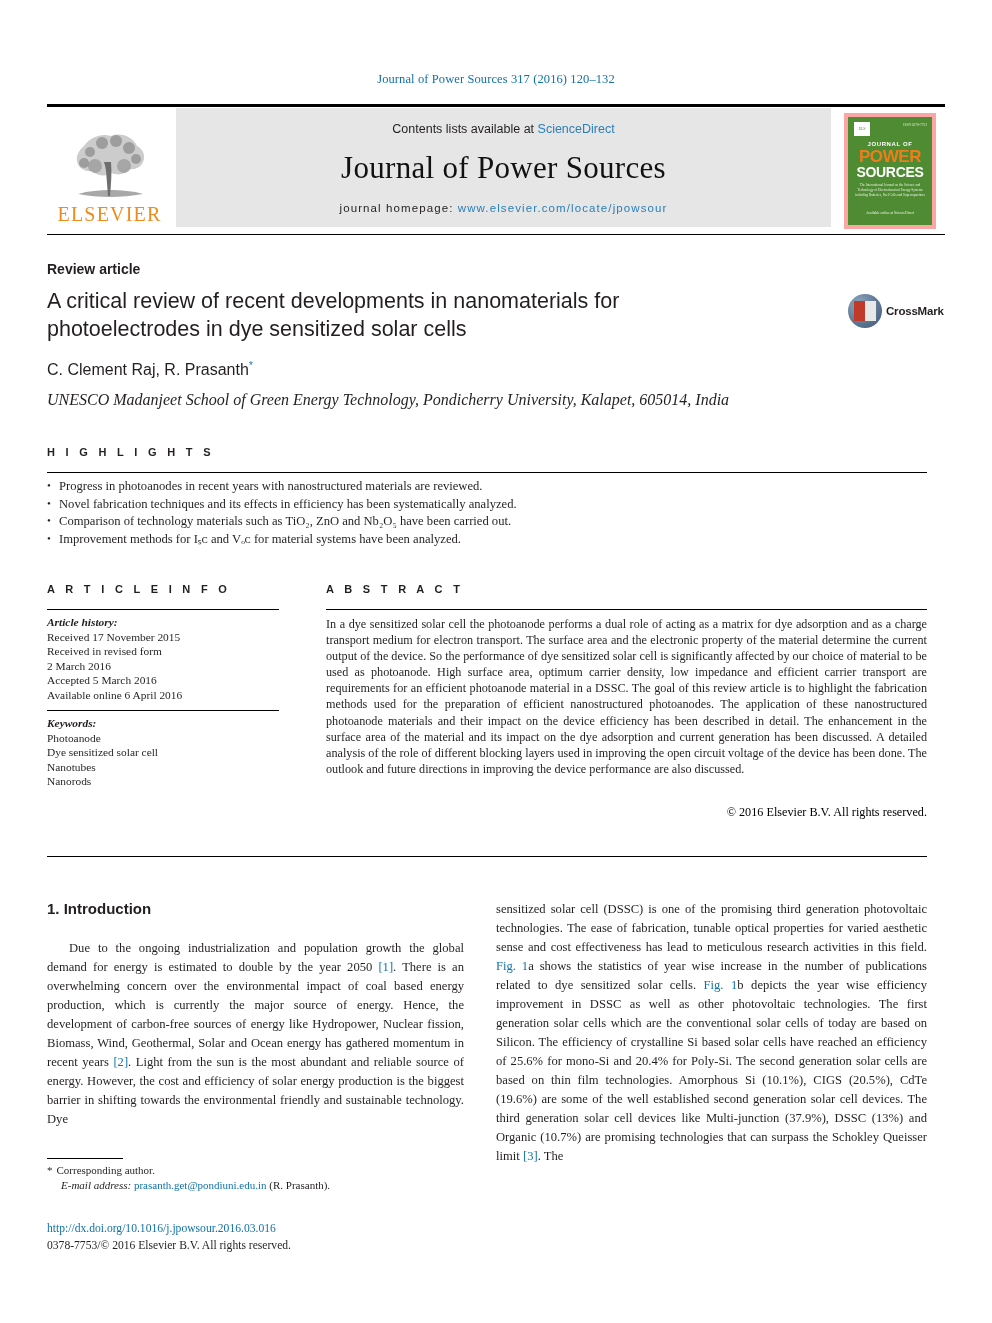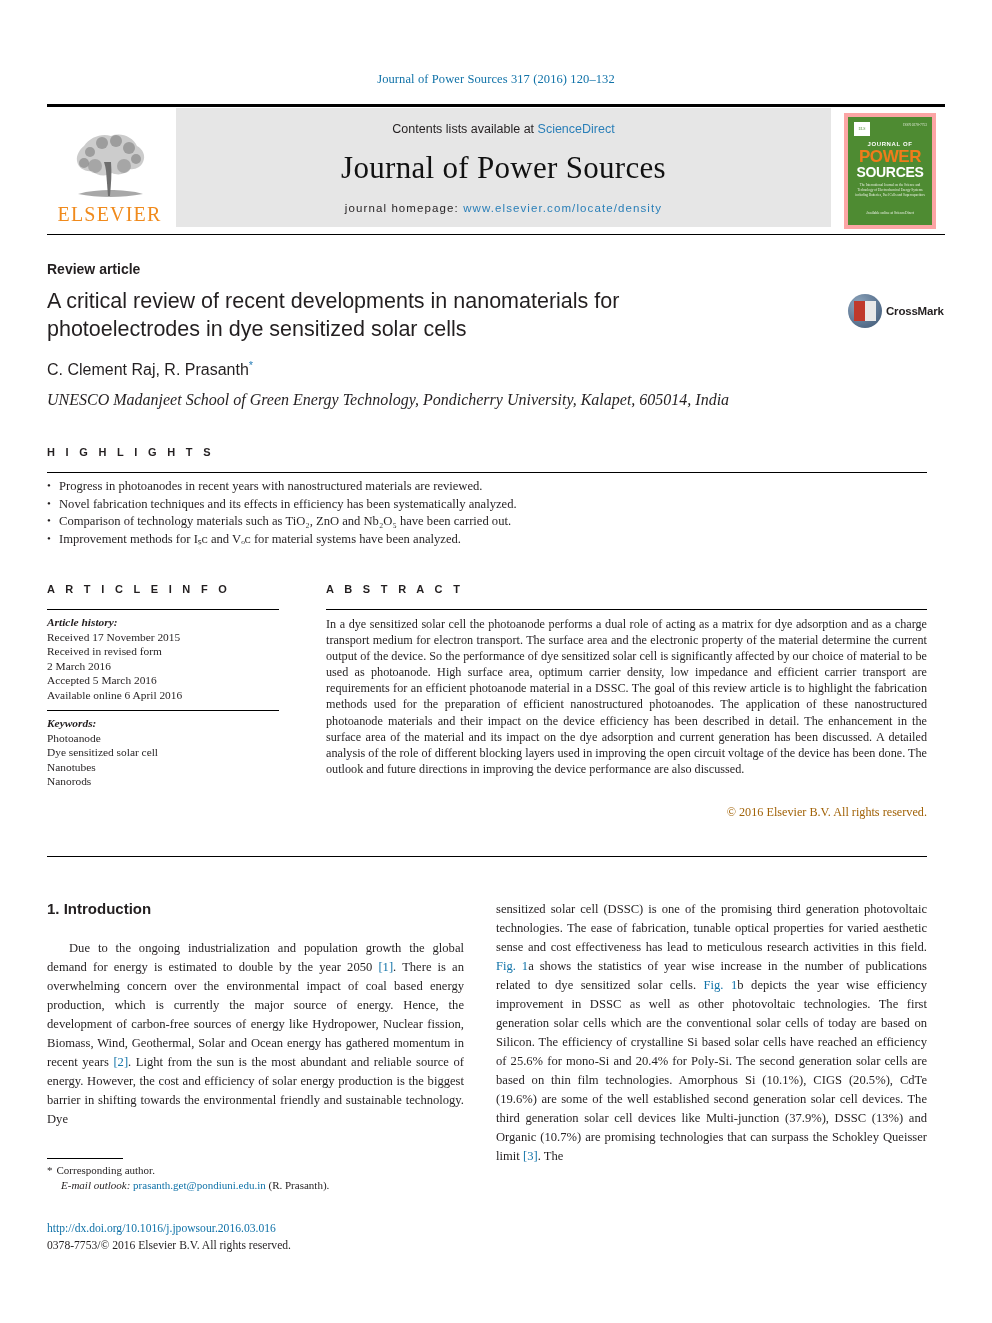--- a/index.html
+++ b/index.html
@@ -366,21 +366,21 @@
     color: #231f20;
     margin: 0;
   }
   .copyright {
     position: absolute;
     top: 805px;
     left: 326px;
     width: 601px;
     text-align: right;
     font-size: 12.2px;
-    color: #a16207;
+    color: #000000;
   }
   .sec-rule {
     position: absolute;
     top: 856px;
     left: 47px;
     width: 880px;
     border-top: 1px solid #000;
   }
 
   
@@ -478,21 +478,21 @@
         </svg>
         <div class="elsevier-word">ELSEVIER</div>
       </div>
 
       <div class="masthead-center">
         <div class="contents-line">
           <span>Contents lists available at </span><span class="sd">ScienceDirect</span>
         </div>
         <div class="journal-title">Journal of Power Sources</div>
         <div class="homepage-line">
-          <span>journal homepage: </span><span class="url">www.elsevier.com/locate/density</span>
+          <span>journal homepage: </span><span class="url">www.elsevier.com/locate/jpowsour</span>
         </div>
       </div>
 
       <div class="cover-thumb">
         <div class="cover-card">
           <div class="cover-els">ELS</div>
           <div class="cover-tinytop">ISSN 0378-7753</div>
           <div class="cover-jo">JOURNAL OF</div>
           <div class="cover-power">POWER</div>
           <div class="cover-sources">SOURCES</div>
@@ -562,21 +562,21 @@
   <div class="col-right">
     <p class="body-p noindent"><span>sensitized solar cell (DSSC) is one of the promising third generation photovoltaic technologies. The ease of fabrication, tunable optical properties for varied aesthetic sense and cost effectiveness has lead to meticulous research activities in this field. </span><span class="ref">Fig. 1</span><span>a shows the statistics of year wise increase in the number of publications related to dye sensitized solar cells. </span><span class="ref">Fig. 1</span><span>b depicts the year wise efficiency improvement in DSSC as well as other photovoltaic technologies. The first generation solar cells which are the conventional solar cells of today are based on Silicon. The efficiency of crystalline Si based solar cells have reached an efficiency of 25.6% for mono-Si and 20.4% for Poly-Si. The second generation solar cells are based on thin film technologies. Amorphous Si (10.1%), CIGS (20.5%), CdTe (19.6%) are some of the well established second generation solar cell devices. The third generation solar cell devices like Multi-junction (37.9%), DSSC (13%) and Organic (10.7%) are promising technologies that can surpass the Schokley Queisser limit </span><span class="ref">[3]</span><span>. The</span></p>
   </div>
 
   <div class="fn-rule"></div>
   <div class="footnote">
     <div>
       <span class="star">*</span><span>Corresponding author.</span>
     </div>
     <div style="padding-left:14px;">
-      <span class="em-label">E-mail outlook:</span>
+      <span class="em-label">E-mail address:</span>
       <span class="mail">prasanth.get@pondiuni.edu.in</span>
       <span>(R. Prasanth).</span>
     </div>
   </div>
 
   <div class="doi">http://dx.doi.org/10.1016/j.jpowsour.2016.03.016</div>
   <div class="issn">0378-7753/© 2016 Elsevier B.V. All rights reserved.</div>
 
 </div>
 

